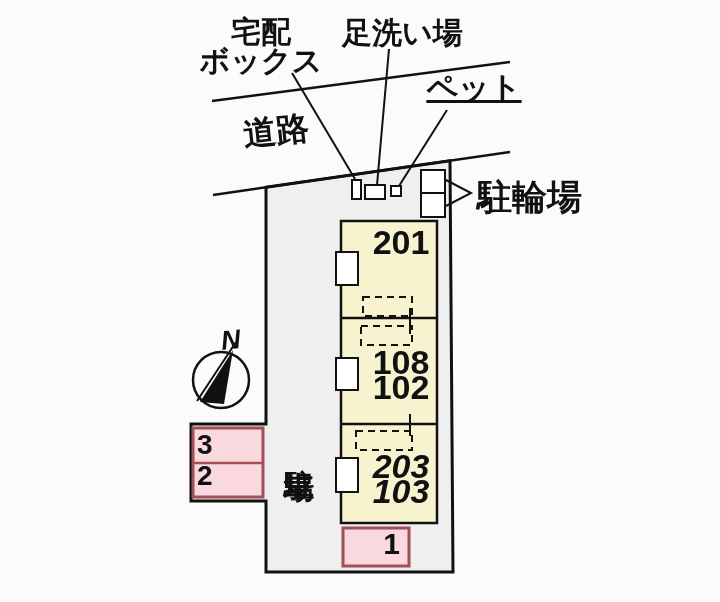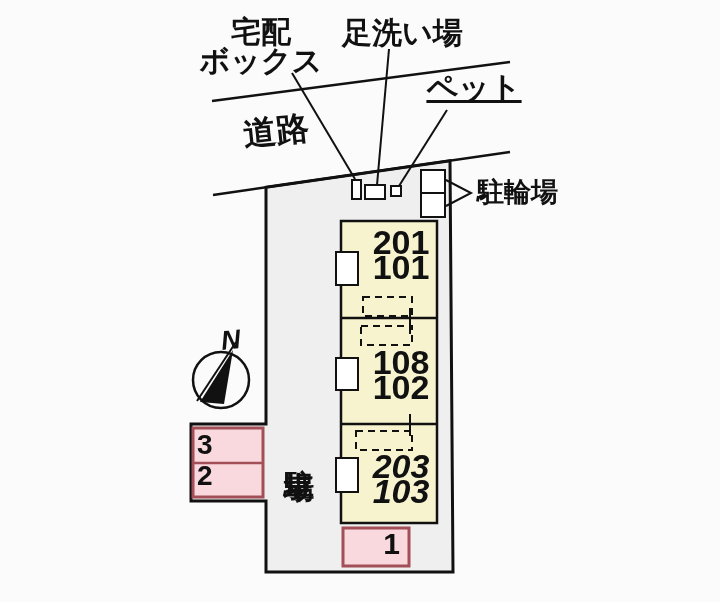--- a/index.html
+++ b/index.html
@@ -32,21 +32,21 @@
     font-weight: bold;
     color: #111;
     white-space: nowrap;
     line-height: 1.0;
   }
   .centered { text-align: center; white-space: normal; }
   .lbl-delivery { left: 196px; top: 17px;  width: 130px; font-size: 30px; line-height: 29px; }
   .lbl-garbage  { left: 342px; top: 18px;  font-size: 30px; }
   .lbl-road     { left: 243px; top: 114px; font-size: 33px; transform: rotate(-6deg); }
   .lbl-pet      { left: 398px; top: 74px;  width: 152px; font-size: 31px; line-height: 28px; text-decoration: underline; }
-  .lbl-bicycle  { left: 477px; top: 179px; font-size: 27px; }
+  .lbl-bicycle  { left: 477px; top: 179px; font-size: 35px; }
   .unit-label   { left: 353px; width: 96px; text-align: center; font-size: 34px; line-height: 25px; }
   .unit-1 { top: 230px; text-align: center; }
   .unit-2 { top: 350px; }
   .unit-3 { top: 454px; font-style: italic; }
   .unit-label span { display: block; }
   .lbl-chusha   { left: 284px; top: 445px; font-size: 30px;
                   writing-mode: vertical-rl; text-orientation: upright; letter-spacing: 2px; }
   .lbl-p3 { left: 197px; top: 431px; font-size: 28px; }
   .lbl-p2 { left: 197px; top: 462px; font-size: 28px; }
   .lbl-p1 { left: 343px; top: 529px; width: 57px; text-align: right; font-size: 30px; }
@@ -108,21 +108,20 @@
   <div class="label lbl-road">道路</div>
 
   <div class="label lbl-pet centered">
     <span>ペット</span><br>
   </div>
 
   <div class="label lbl-bicycle">駐輪場</div>
 
   <div class="label unit-label unit-1">
     <span>201</span>
-    <span>101</span>
   </div>
 
   <div class="label unit-label unit-2">
     <span>108</span>
     <span>102</span>
   </div>
 
   <div class="label unit-label unit-3">
     <span>203</span>
     <span>103</span>

